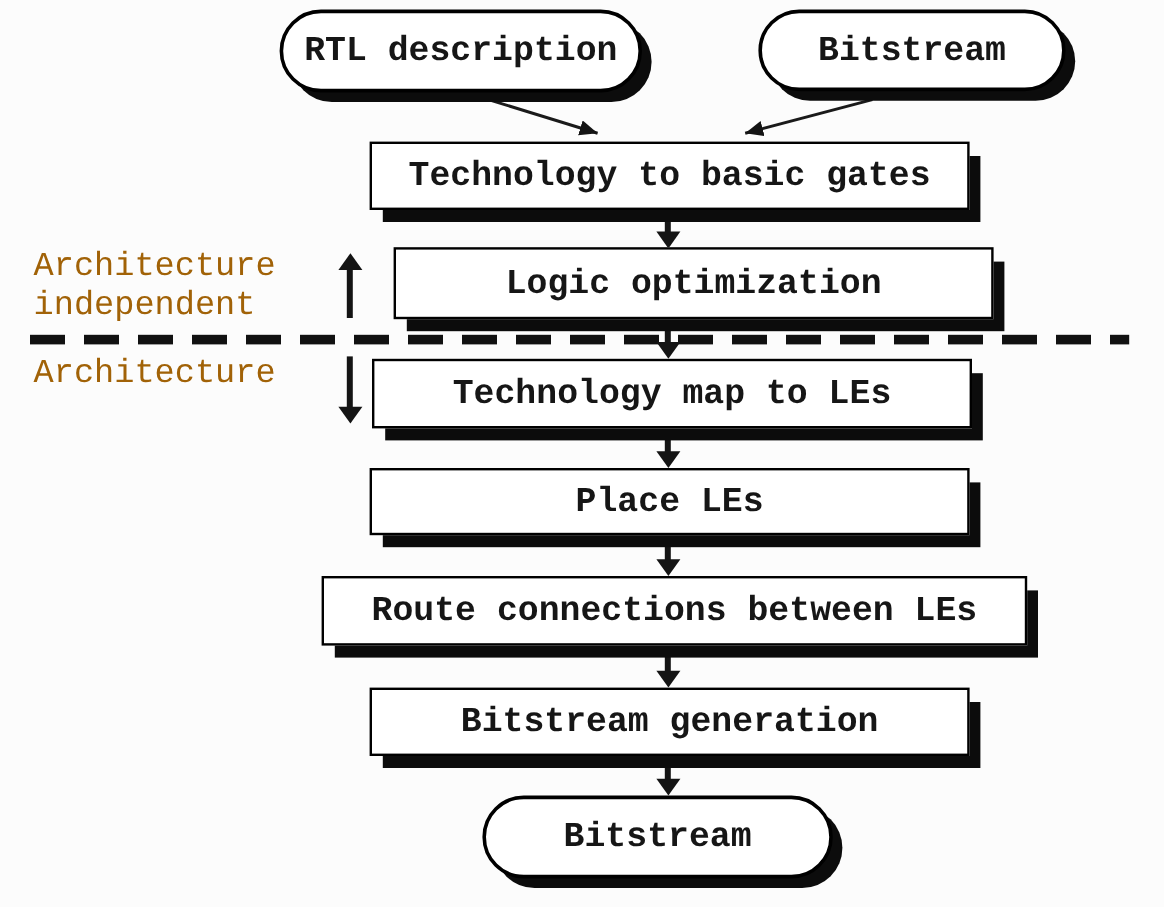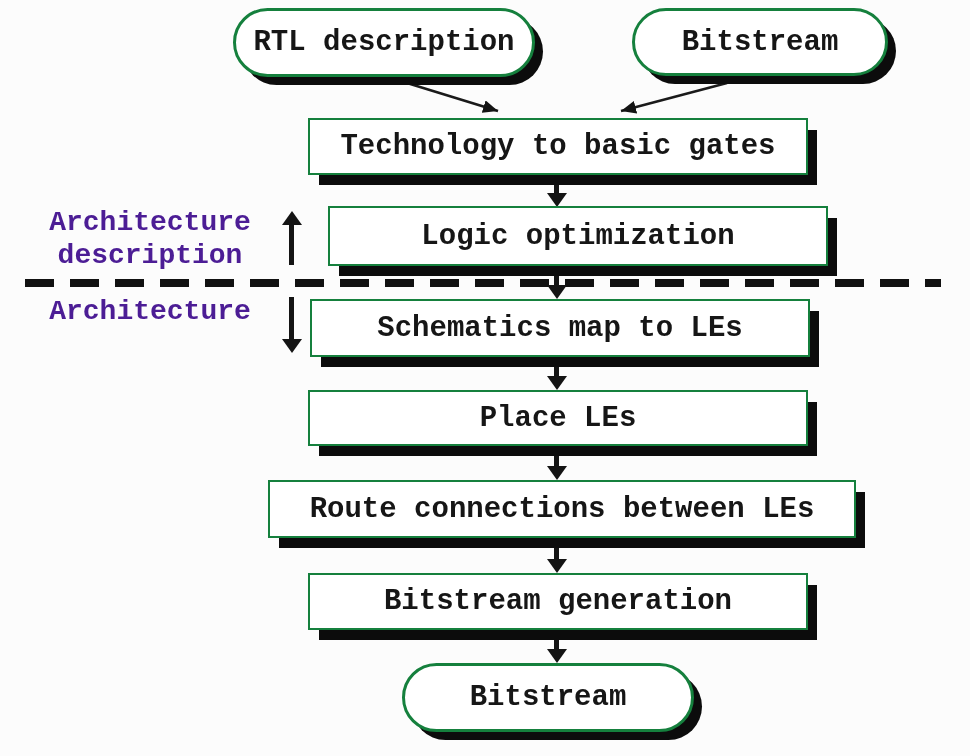--- a/index.html
+++ b/index.html
@@ -3,33 +3,33 @@
 <meta charset="utf-8">
 <style>
   html,body{margin:0;padding:0;background:#ffffff;}
   #canvas{
     position:relative;width:970px;height:756px;overflow:hidden;
     background:#fcfcfc;
     font-family:"Liberation Mono","DejaVu Sans Mono",monospace;
   }
   .node{
     position:absolute;box-sizing:border-box;background:#ffffff;
-    border:2px solid #15803d;z-index:3;
+    border:2px solid #000000;z-index:3;
     display:flex;align-items:center;justify-content:center;
     font-weight:bold;font-size:29px;line-height:1;color:#161616;
     white-space:nowrap;
     box-shadow:10px 11px 0 -1px #0c0c0c;
   }
   .terminal{
     border-radius:36px;border-width:3px;
     box-shadow:9px 9px 0 -1px #0c0c0c;
   }
   .side-label{
-    position:absolute;z-index:3;text-align:center;
-    font-weight:bold;font-size:28px;line-height:33px;color:#4c1d95;
+    position:absolute;z-index:3;text-align:left;
+    font-weight:normal;font-size:28px;line-height:33px;color:#a16207;
   }
   .flow-arrow{position:absolute;width:22px;z-index:2;}
   .flow-arrow .shaft{position:absolute;left:8px;width:5px;background:#141414;top:0;bottom:12px;}
   .flow-arrow .head{position:absolute;left:1px;bottom:0;width:0;height:0;
     border-left:10px solid transparent;border-right:10px solid transparent;
     border-top:14px solid #141414;}
   .flow-arrow.up .shaft{top:12px;bottom:0;}
   .flow-arrow.up .head{bottom:auto;top:0;border-top:none;
     border-bottom:14px solid #141414;}
   .divider{
@@ -51,21 +51,21 @@
       <marker id="ah" markerUnits="userSpaceOnUse" markerWidth="17" markerHeight="14" refX="15" refY="6.5" orient="auto">
         <path d="M0,0 L15,6.5 L0,13 Z" fill="#141414"></path>
       </marker>
     </defs>
     <line x1="57" y1="9" x2="148" y2="37" stroke="#1a1a1a" stroke-width="2.5" marker-end="url(#ah)"></line>
     <line x1="377" y1="9" x2="271" y2="37" stroke="#1a1a1a" stroke-width="2.5" marker-end="url(#ah)"></line>
   </svg>
 
   <div class="node" style="left:308px;top:118px;width:500px;height:57px">Technology to basic gates</div>
   <div class="node" style="left:328px;top:206px;width:500px;height:60px">Logic optimization</div>
-  <div class="node" style="left:310px;top:299px;width:500px;height:58px">Schematics map to LEs</div>
+  <div class="node" style="left:310px;top:299px;width:500px;height:58px">Technology map to LEs</div>
   <div class="node" style="left:308px;top:390px;width:500px;height:56px">Place LEs</div>
   <div class="node" style="left:308px;top:573px;width:500px;height:57px">Bitstream generation</div>
   <div class="node" style="left:268px;top:480px;width:588px;height:58px">Route connections between LEs</div>
 
   <div class="node terminal" style="left:402px;top:663px;width:292px;height:69px">Bitstream</div>
 
   <div class="flow-arrow" style="left:546px;top:177px;height:30px">
     <div class="shaft"></div>
       <div class="head"></div>
     </div>
@@ -87,21 +87,21 @@
     </div>
   <div class="flow-arrow" style="left:546px;top:632px;height:31px">
     <div class="shaft"></div>
       <div class="head"></div>
     </div>
 
   <div class="divider"></div>
 
   <div class="side-label" style="left:28px;top:206px;width:244px">
     <div>Architecture</div>
-    <div>description</div>
+    <div>independent</div>
   </div>
   <div class="flow-arrow up" style="left:281px;top:211px;height:54px">
     <div class="shaft"></div>
       <div class="head"></div>
     </div>
 
   <div class="side-label" style="left:28px;top:295px;width:244px">
     <div>Architecture</div>
   </div>
   <div class="flow-arrow" style="left:281px;top:297px;height:56px">

